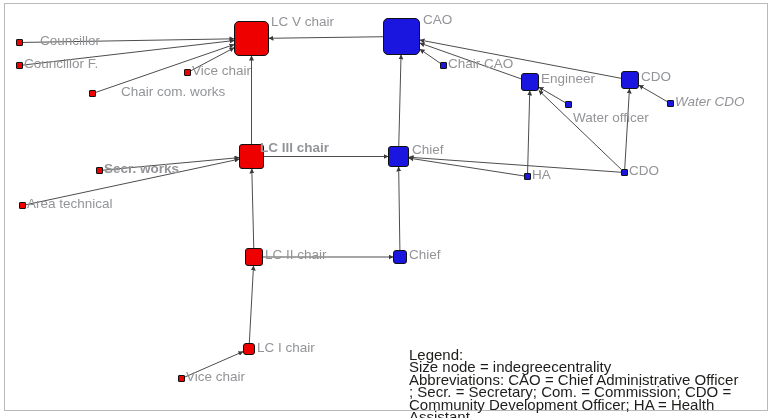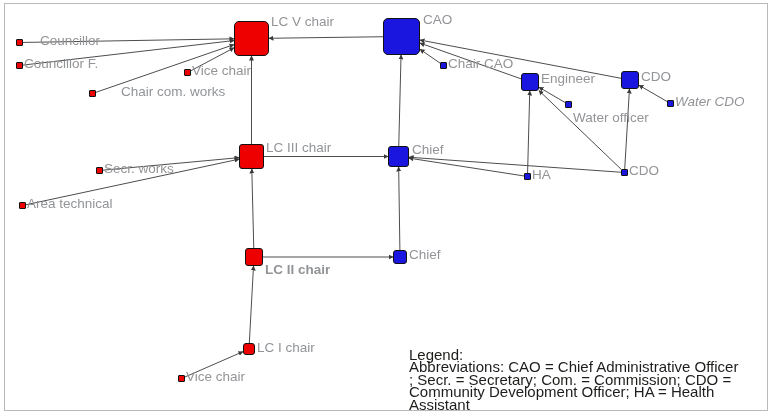--- a/index.html
+++ b/index.html
@@ -118,27 +118,27 @@
       <div class="nlabel" style="left: 24px; top: 34px; margin-left: 16px;">Councillor</div>
       <div class="node red dot" style="left: 16px; top: 62px; width: 7px; height: 7px;"></div>
       <div class="nlabel" style="left: 24px; top: 57px;">Councillor F.</div>
       <div class="node red dot" style="left: 89px; top: 90px; width: 7px; height: 7px;"></div>
       <div class="nlabel" style="left: 97px; top: 85px; margin-left: 24px;">Chair com. works</div>
       <div class="node red dot" style="left: 184px; top: 69px; width: 7px; height: 7px;"></div>
       <div class="nlabel" style="left: 192px; top: 64px;">Vice chair</div>
       <div class="node red rounded" style="left: 234px; top: 21px; width: 35px; height: 35px;"></div>
       <div class="nlabel" style="left: 271px; top: 15px;">LC V chair</div>
       <div class="node red dot" style="left: 96px; top: 167px; width: 7px; height: 7px;"></div>
-      <div class="nlabel" style="left: 104px; top: 162px;">Secr. works</div>
+      <div class="nlabel" style="left: 104px; top: 162px; font-weight: bold;">Secr. works</div>
       <div class="node red dot" style="left: 19px; top: 202px; width: 7px; height: 7px;"></div>
       <div class="nlabel" style="left: 27px; top: 197px;">Area technical</div>
       <div class="node red rounded-sm" style="left: 239px; top: 144px; width: 25px; height: 25px;"></div>
-      <div class="nlabel" style="left: 266px; top: 141px;">LC III chair</div>
+      <div class="nlabel" style="left: 260px; top: 141px; font-weight: bold;">LC III chair</div>
       <div class="node red rounded-sm" style="left: 245px; top: 248px; width: 18px; height: 18px;"></div>
-      <div class="nlabel" style="left: 265px; top: 263px; font-weight: bold;">LC II chair</div>
+      <div class="nlabel" style="left: 265px; top: 248px;">LC II chair</div>
       <div class="node red rounded-sm" style="left: 243px; top: 343px; width: 12px; height: 12px;"></div>
       <div class="nlabel" style="left: 257px; top: 341px;">LC I chair</div>
       <div class="node red dot" style="left: 178px; top: 375px; width: 7px; height: 7px;"></div>
       <div class="nlabel" style="left: 186px; top: 370px;">Vice chair</div>
       <div class="node blue rounded" style="left: 383px; top: 18px; width: 37px; height: 37px;"></div>
       <div class="nlabel" style="left: 423px; top: 13px;">CAO</div>
       <div class="node blue dot" style="left: 440px; top: 62px; width: 7px; height: 7px;"></div>
       <div class="nlabel" style="left: 448px; top: 57px;">Chair CAO</div>
       <div class="node blue rounded-sm" style="left: 521px; top: 73px; width: 18px; height: 18px;"></div>
       <div class="nlabel" style="left: 541px; top: 72px;">Engineer</div>
@@ -153,15 +153,16 @@
       <div class="node blue dot" style="left: 524px; top: 173px; width: 7px; height: 7px;"></div>
       <div class="nlabel" style="left: 532px; top: 168px;">HA</div>
       <div class="node blue dot" style="left: 621px; top: 169px; width: 7px; height: 7px;"></div>
       <div class="nlabel" style="left: 629px; top: 164px;">CDO</div>
       <div class="node blue rounded-sm" style="left: 393px; top: 250px; width: 14px; height: 14px;"></div>
       <div class="nlabel" style="left: 409px; top: 248px;">Chief</div>
     </div>
 
   <div id="legend">
     <div>Legend:</div>
+    <div>Size node = indegreecentrality</div>
     <div class="wrap">Abbreviations: CAO = Chief Administrative Officer ; Secr. = Secretary; Com. = Commission; CDO = Community Development Officer; HA = Health Assistant</div>
   </div>
 </div>
 
 </body></html>

